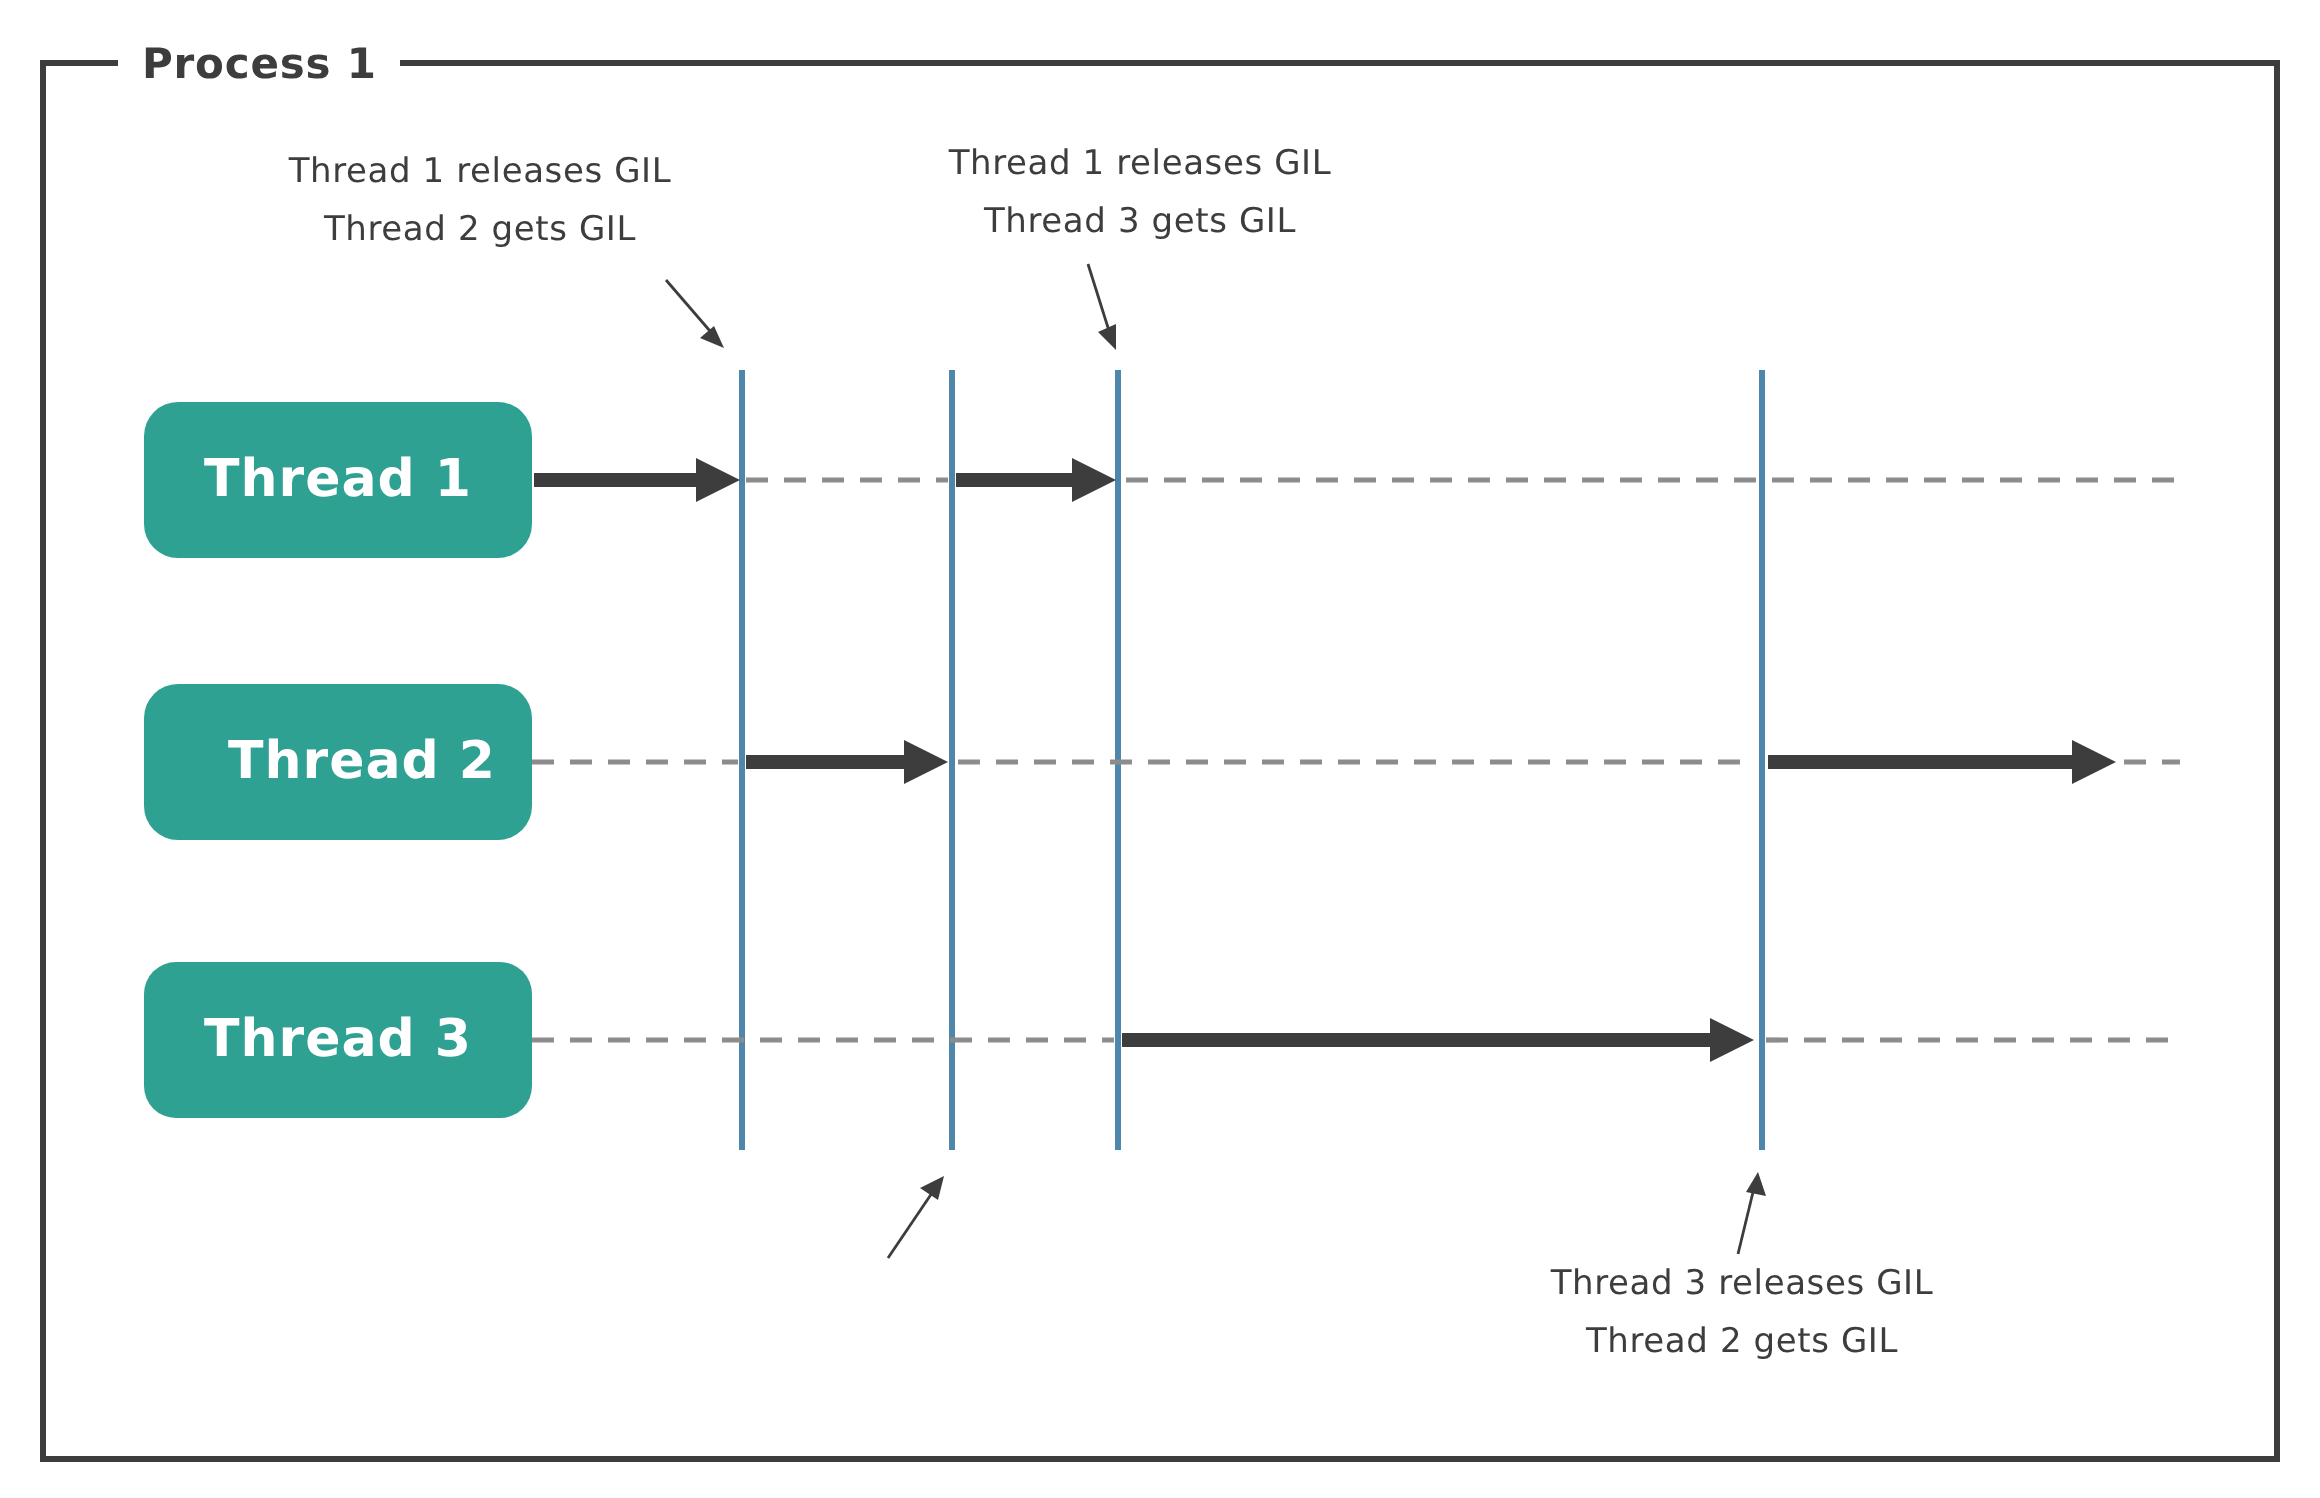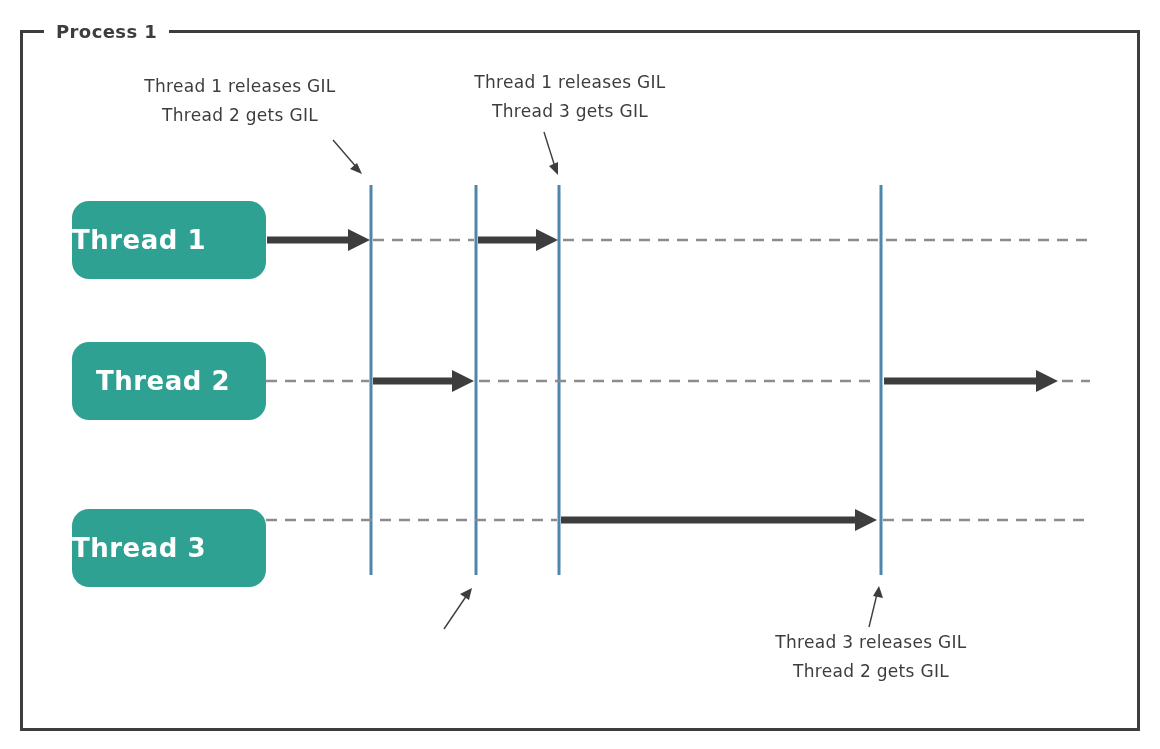--- a/index.html
+++ b/index.html
@@ -19,53 +19,53 @@
     position:relative;overflow:hidden;
   }
   .canvas{position:absolute;left:0;top:0;width:1160px;height:749px;background:var(--background);}
 
   
   .process-box{
     position:absolute;left:20px;top:30px;width:1120px;height:701px;
     border:3px solid var(--ink);
   }
   .process-label{
-    position:absolute;left:21px;top:-16px;
+    position:absolute;left:36px;top:-16px;
     background:var(--background);
     padding:0 12px;
-    font-size:18px;font-weight:700;letter-spacing:0.4px;
+    font-size:21px;font-weight:700;letter-spacing:0.4px;
     color:var(--ink);
     line-height:30px;
     white-space:nowrap;
   }
 
   
   svg.diagram{position:absolute;left:0;top:0;width:1160px;height:749px;}
   .gil-line{stroke:var(--gil-line);stroke-width:3;}
   .idle{stroke:var(--idle-dash);stroke-width:2.6;stroke-dasharray:11 8;}
   .exec{stroke:var(--ink);stroke-width:7;}
   .exec-head{fill:var(--ink);}
   .note-arrow{stroke:var(--ink);stroke-width:1.4;fill:none;}
   .note-head{fill:var(--ink);}
 
   
   .thread-box{
     position:absolute;left:72px;width:194px;height:78px;
     background:var(--thread-box);
     border-radius:17px;
-    display:flex;align-items:center;
+    display:flex;align-items:center;justify-content:center;
   }
   .thread-box .label{
     color:var(--thread-box-text);
     font-size:26px;font-weight:600;letter-spacing:0.5px;
     white-space:nowrap;
   }
   .thread-box.t1{top:201px;}
   .thread-box.t2{top:342px;padding-left:24px;}
-  .thread-box.t3{top:509px;}
+  .thread-box.t3{top:481px;border-radius:16px;}
 
   
   .note{
     position:absolute;width:260px;
     text-align:center;
     font-size:17px;font-weight:400;letter-spacing:0.3px;
     line-height:29px;color:var(--ink);
     white-space:nowrap;
   }
   .note.top1{left:110px;top:72px;}

